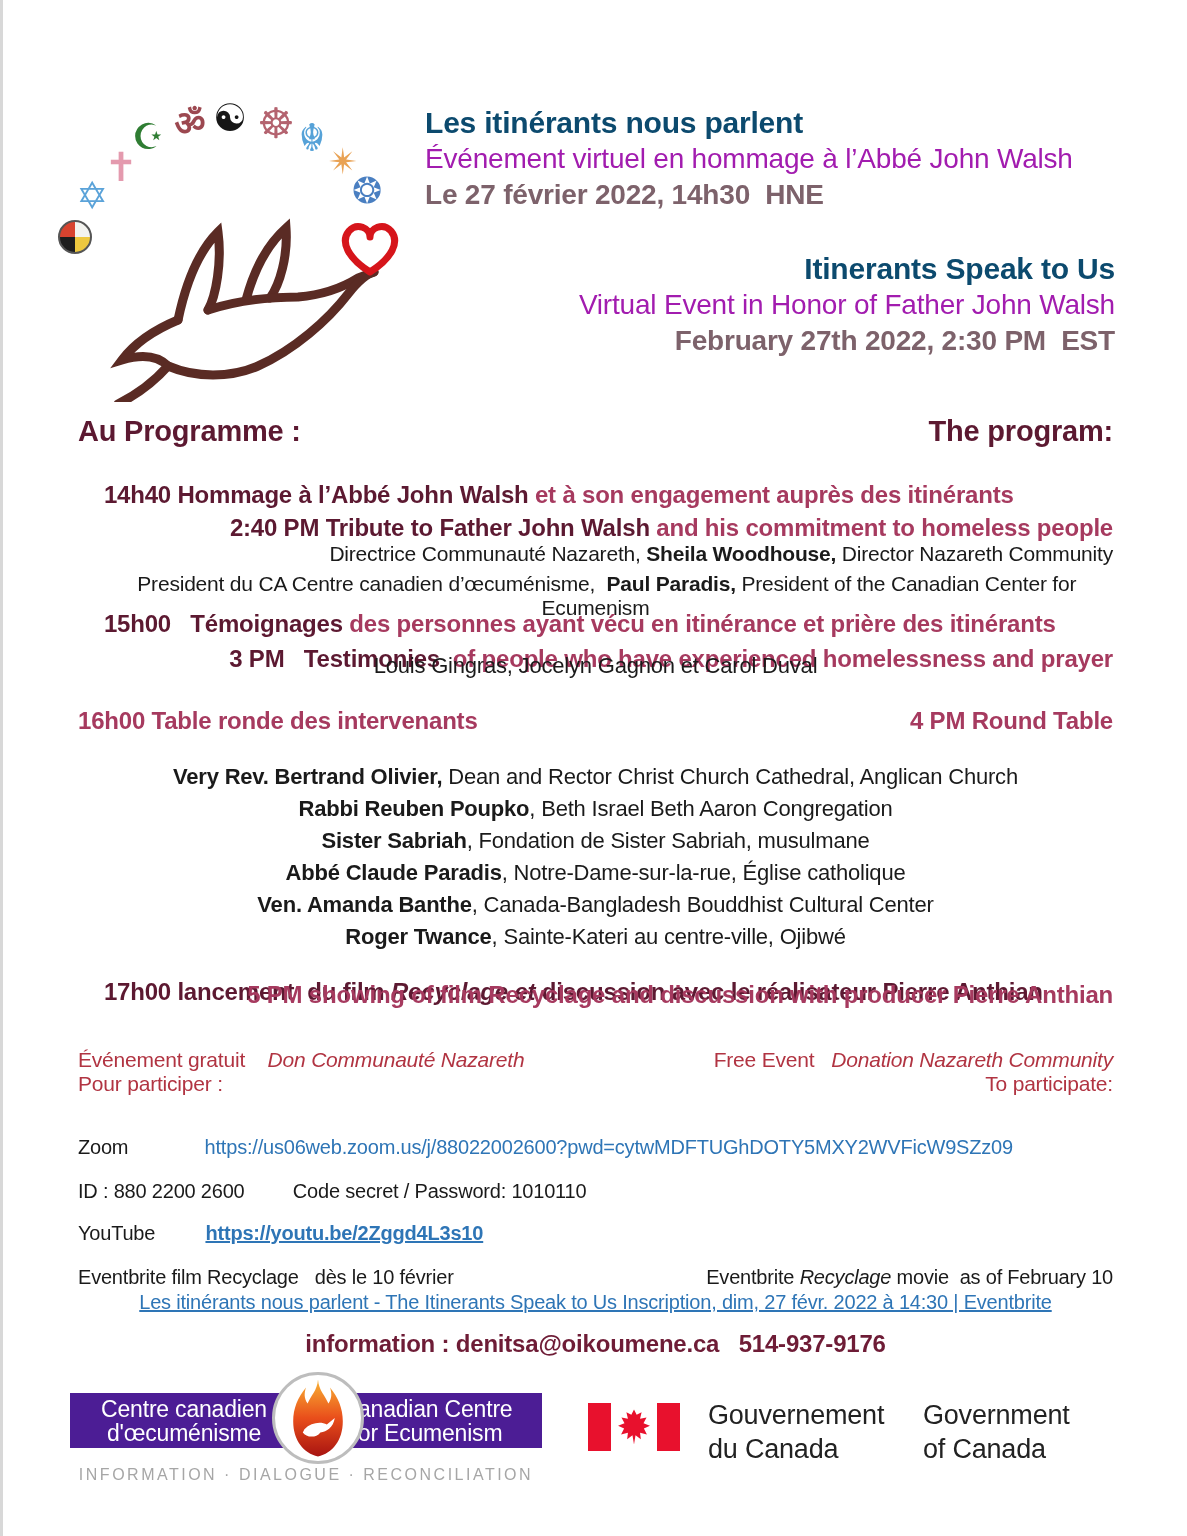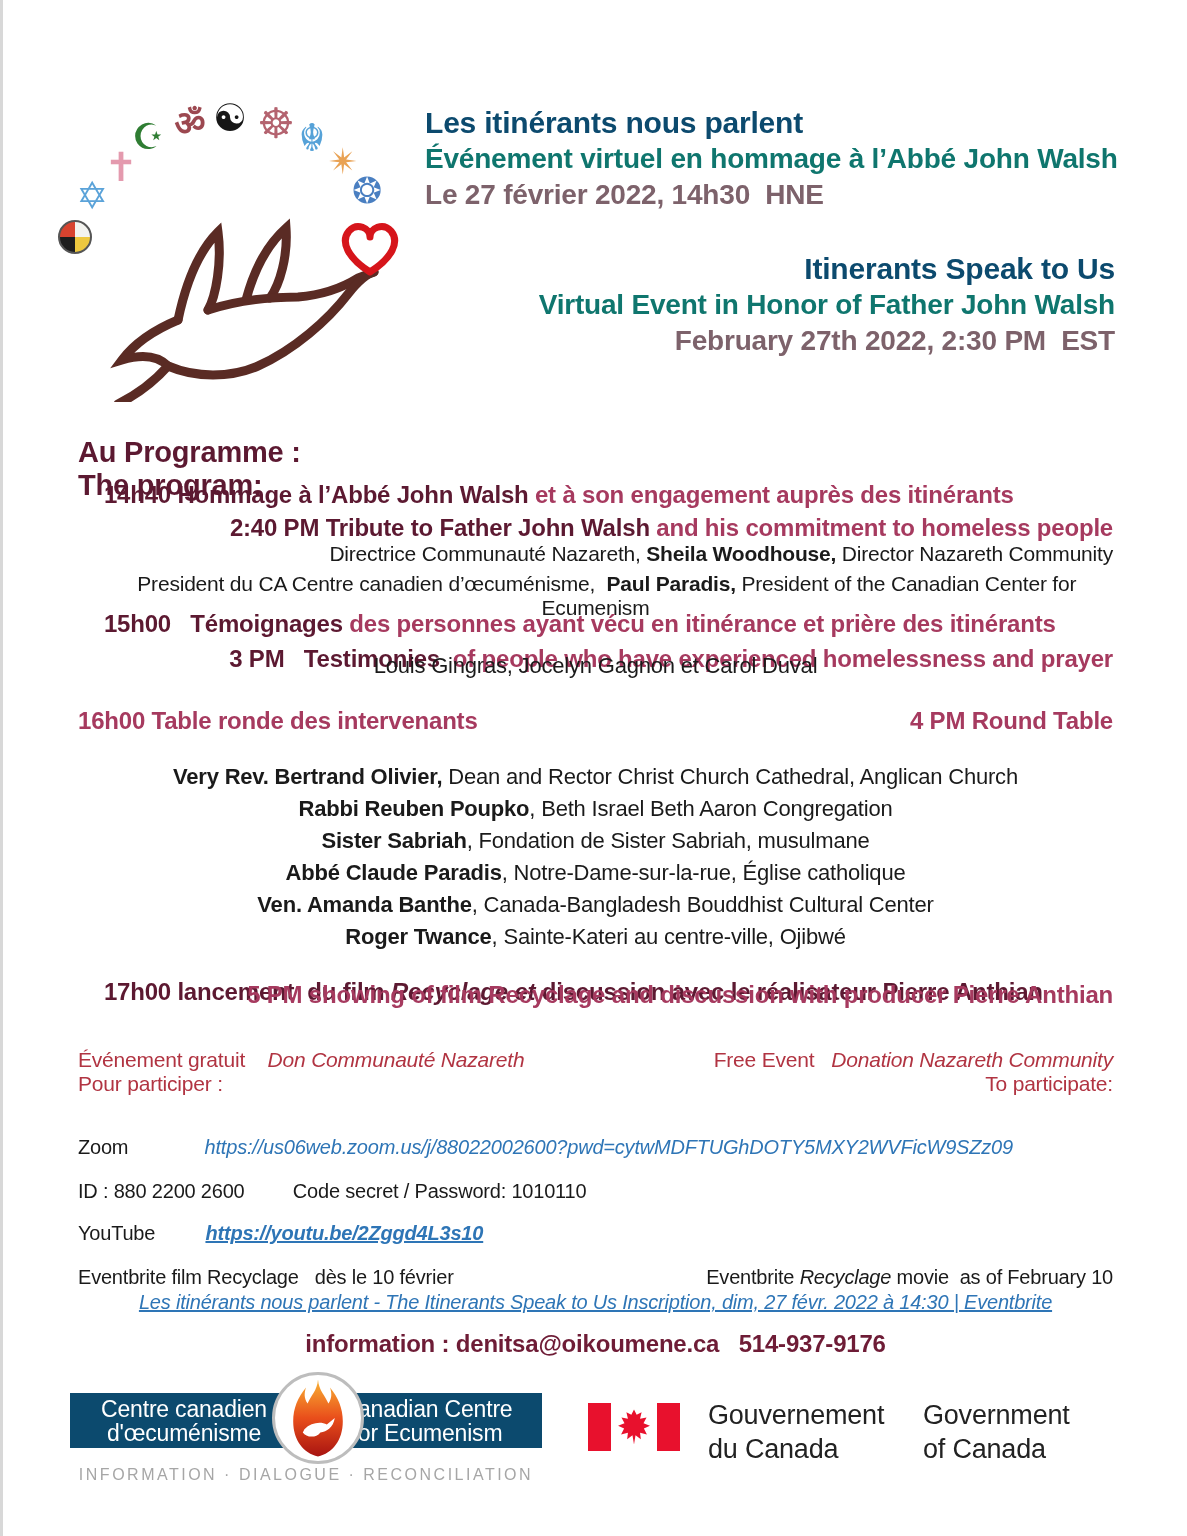--- a/index.html
+++ b/index.html
@@ -8,21 +8,21 @@
     font-family:"Liberation Sans","DejaVu Sans",sans-serif;color:#1a1a1a;overflow:hidden;
     letter-spacing:-0.2px;
   }
   .page-edge{position:absolute;left:0;top:0;width:3px;height:100%;background:#d8d8d8;}
   .abs{position:absolute;}
   .keep{white-space:pre-wrap;}
   
   .hdr-fr{left:425px;top:104px;width:700px;}
   .hdr-en{left:425px;top:250px;width:690px;text-align:right;}
   .t-title{font-size:30px;font-weight:bold;color:#0c4a6e;line-height:37px;}
-  .t-sub{font-size:28px;font-weight:bold;color:#0f766e;line-height:36px;}
+  .t-sub{font-size:28px;font-weight:normal;color:#a21caf;line-height:36px;}
   .t-date{font-size:28px;font-weight:bold;color:#7D626B;line-height:36px;}
   
   .logo{left:50px;top:92px;width:365px;height:310px;}
   .sym{position:absolute;transform:translate(-50%,-50%);line-height:1;font-weight:bold;}
   .medwheel{position:absolute;transform:translate(-50%,-50%);width:30px;height:30px;border-radius:50%;
     border:2px solid #555;
     background:conic-gradient(from -90deg,#d8432f 0 25%,#f3f3ef 25% 50%,#eec83f 50% 75%,#1d1d1d 75% 100%);}
   
   .row{left:78px;width:1035px;}
   .maroon{color:#5C1931;}
@@ -32,25 +32,25 @@
   .center{text-align:center;}
   .right{text-align:right;}
   .flexrow{display:flex;justify-content:space-between;align-items:baseline;}
   .prog-h{font-size:29px;font-weight:bold;color:#5C1931;}
   .speakers div{line-height:32px;font-size:22px;}
   .speakers b{font-weight:bold;}
   
   .redtxt{color:#B13442;font-size:21px;}
   
   .lnk-label{font-size:20px;color:#1a1a1a;}
-  .bluelink{color:#2E75B6;font-size:20px;text-decoration:none;font-style:italic;}
+  .bluelink{color:#2E75B6;font-size:20px;text-decoration:none;}
   .ul{text-decoration:underline;}
   .info-line{font-size:24px;font-weight:bold;color:#6E1C36;}
   
-  .banner{left:70px;top:1393px;width:472px;height:55px;background:#0c4a6e;}
+  .banner{left:70px;top:1393px;width:472px;height:55px;background:#4c1d95;}
   .banner-txt{position:absolute;color:#ffffff;font-size:23px;line-height:24px;text-align:center;top:4px;}
   .banner-l{left:8px;width:212px;}
   .banner-r{right:6px;width:218px;}
   .flame-circle{left:272px;top:1372px;width:92px;height:92px;background:#fff;border:3px solid #bdbdbd;
     border-radius:50%;display:flex;align-items:center;justify-content:center;box-sizing:border-box;}
   .tagline{left:70px;top:1466px;width:472px;text-align:center;color:#A6A6A6;font-size:16px;letter-spacing:2.5px;}
   .flag{left:588px;top:1403px;width:92px;height:48px;display:flex;}
   .flag .band{width:23px;height:48px;background:#E8112D;}
   .flag .mid{width:46px;height:48px;background:#fff;display:flex;align-items:center;justify-content:center;}
   .gov{font-size:27px;color:#222;line-height:34px;}
@@ -93,21 +93,21 @@
     <div class="t-title keep">Les itinérants nous parlent</div>
     <div class="t-sub keep">Événement virtuel en hommage à l’Abbé John Walsh</div>
     <div class="t-date keep">Le 27 février 2022, 14h30  HNE</div>
   </div>
   <div class="abs hdr-en">
     <div class="t-title keep">Itinerants Speak to Us</div>
     <div class="t-sub keep">Virtual Event in Honor of Father John Walsh</div>
     <div class="t-date keep">February 27th 2022, 2:30 PM  EST</div>
   </div>
 
-  <div class="abs row flexrow" style="top:436px;flex-direction:column;">
+  <div class="abs row flexrow" style="top:415px;">
     <span class="prog-h keep">Au Programme :</span>
     <span class="prog-h keep">The program:</span>
   </div>
 
   <div class="abs row line-lg keep" style="top:453px;">
     <span class="maroon">14h40 Hommage à l’Abbé John Walsh</span><span class="rose"> et à son engagement auprès des itinérants</span>
   </div>
   <div class="abs row line-lg right keep" style="top:486px;">
     <span class="maroon">2:40 PM Tribute to Father John Walsh</span><span class="rose"> and his commitment to homeless people</span>
   </div>

